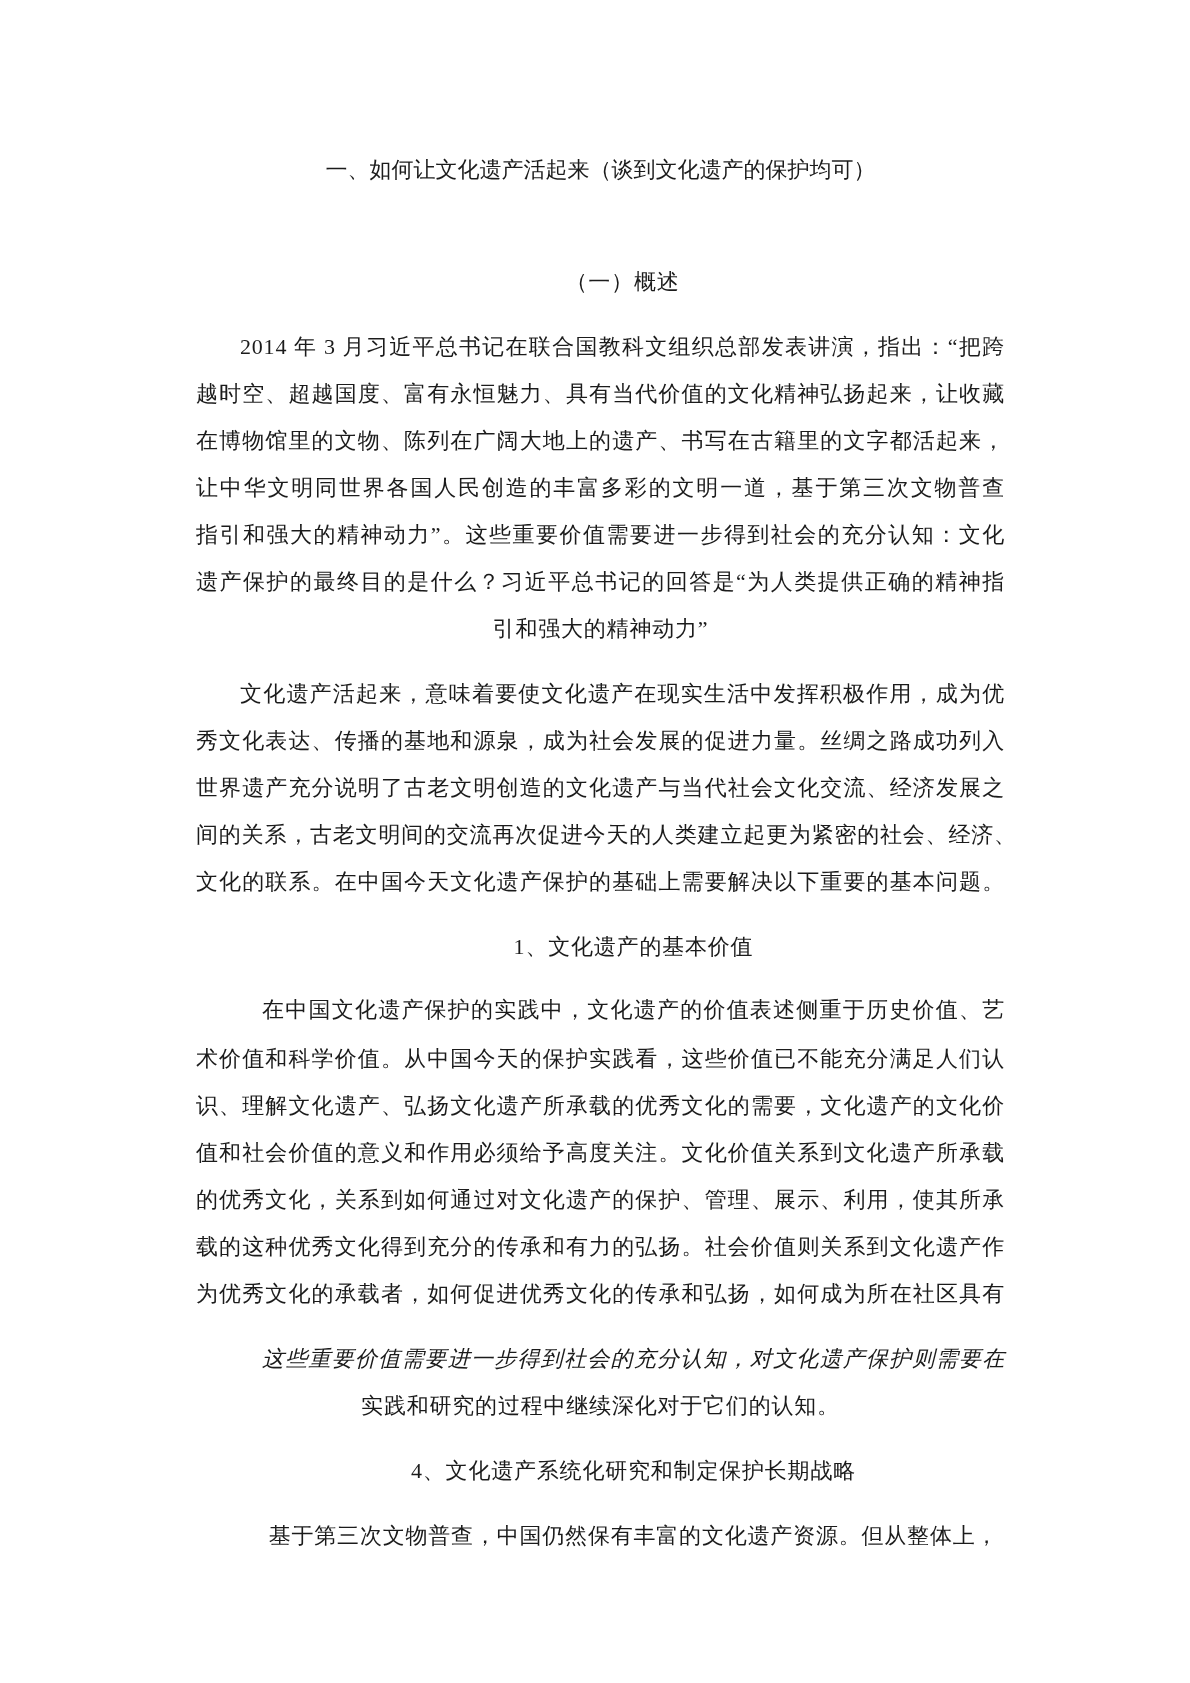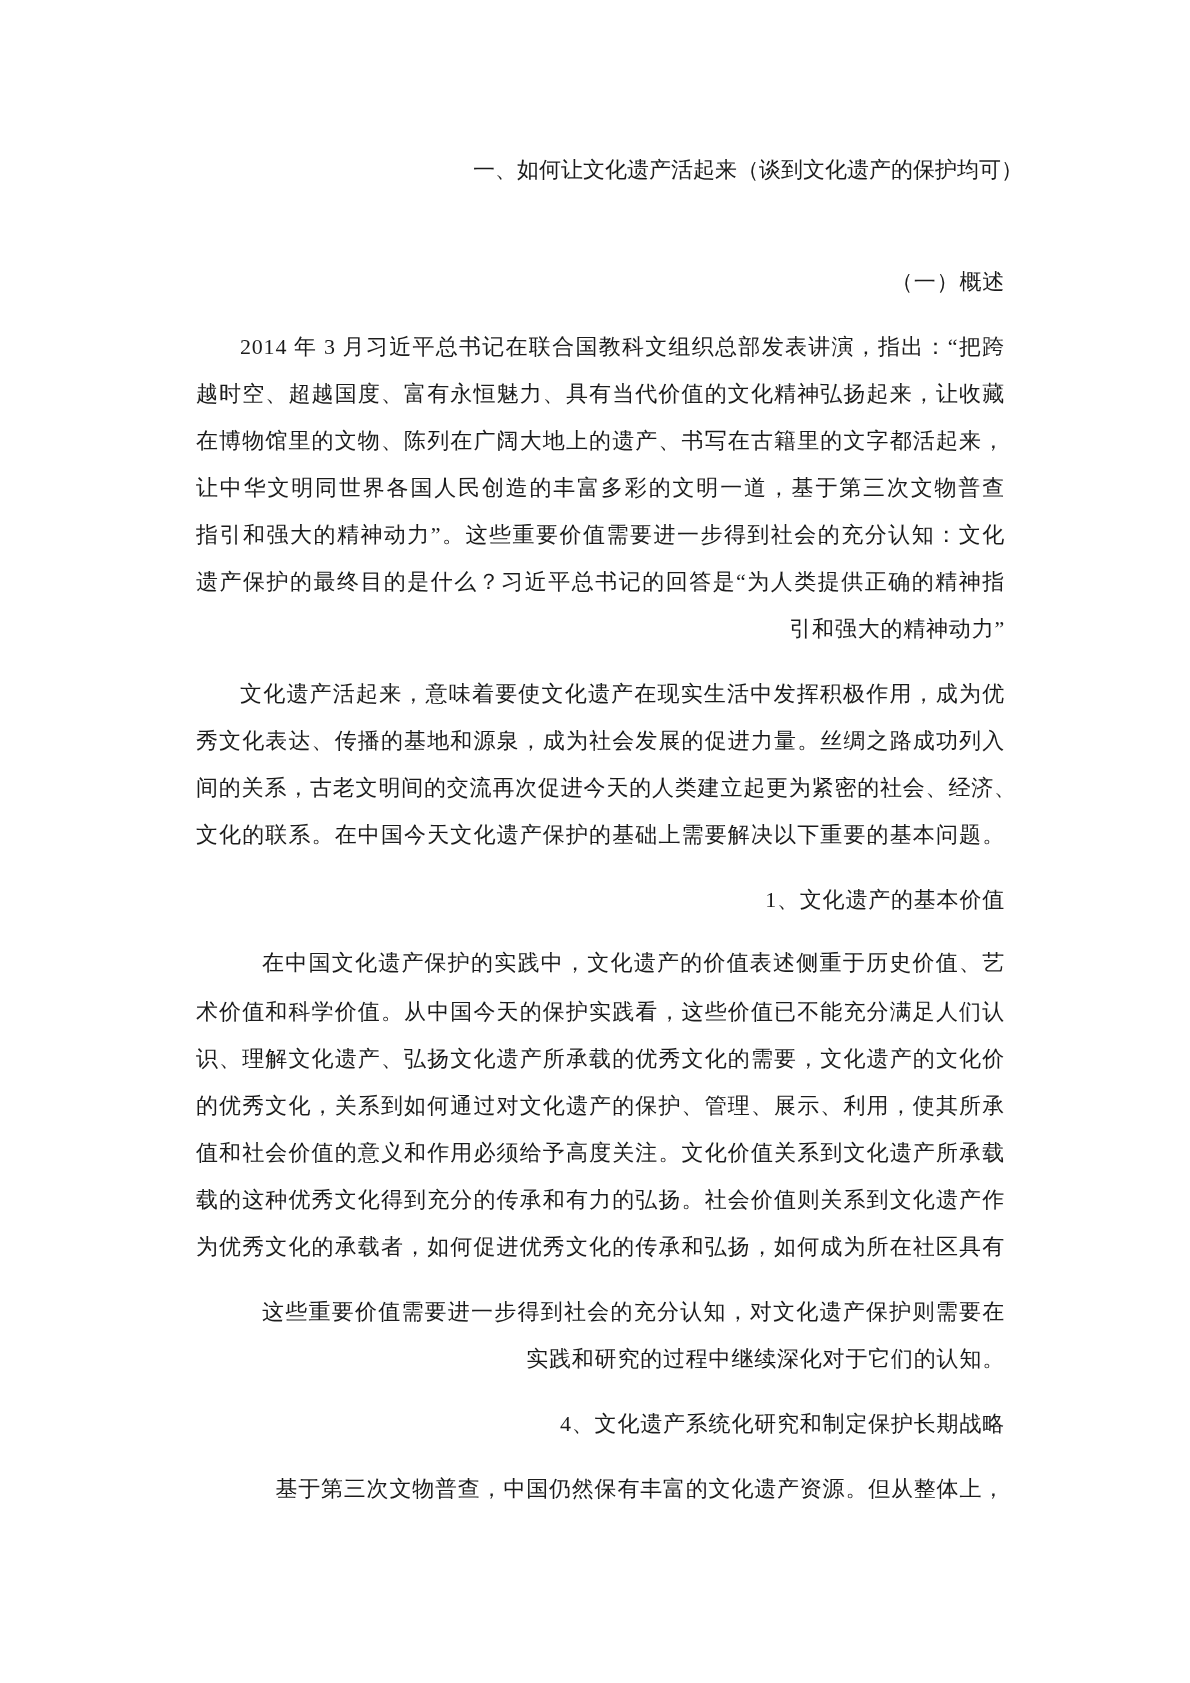--- a/index.html
+++ b/index.html
@@ -21,21 +21,21 @@
     top: 146px;
     width: 845px;
     font-size: 22px;
     line-height: 47px;
     color: #1b1b1b;
   }
   .line {
     height: 47px;
     white-space: nowrap;
     letter-spacing: 0.8px;
-    text-align: right;
+    text-align: center;
   }
   
   .line.j {
     text-align: justify;
     text-align-last: justify;
   }
   .line.t {
     letter-spacing: 0;
   }
   .block { margin: 18px; padding: 0; }
@@ -56,37 +56,38 @@
           <div class="line j">越时空、超越国度、富有永恒魅力、具有当代价值的文化精神弘扬起来，让收藏</div>
           <div class="line j">在博物馆里的文物、陈列在广阔大地上的遗产、书写在古籍里的文字都活起来，</div>
           <div class="line j">让中华文明同世界各国人民创造的丰富多彩的文明一道，基于第三次文物普查</div>
           <div class="line j">指引和强大的精神动力”。这些重要价值需要进一步得到社会的充分认知：文化</div>
           <div class="line j">遗产保护的最终目的是什么？习近平总书记的回答是“为人类提供正确的精神指</div>
           <div class="line">引和强大的精神动力”</div>
         </div>
         <div class="block">
           <div class="line j" style="padding-left: 2em;">文化遗产活起来，意味着要使文化遗产在现实生活中发挥积极作用，成为优</div>
           <div class="line j">秀文化表达、传播的基地和源泉，成为社会发展的促进力量。丝绸之路成功列入</div>
+          <div class="line j">世界遗产充分说明了古老文明创造的文化遗产与当代社会文化交流、经济发展之</div>
           <div class="line j">间的关系，古老文明间的交流再次促进今天的人类建立起更为紧密的社会、经济、</div>
           <div class="line j">文化的联系。在中国今天文化遗产保护的基础上需要解决以下重要的基本问题。</div>
         </div>
         <div class="block">
           <div class="line" style="padding-left: 3em;">1、文化遗产的基本价值</div>
         </div>
         <div class="block">
           <div class="line j" style="padding-left: 3em; font-family: Liberation Mono, monospace;">在中国文化遗产保护的实践中，文化遗产的价值表述侧重于历史价值、艺</div>
           <div class="line j">术价值和科学价值。从中国今天的保护实践看，这些价值已不能充分满足人们认</div>
           <div class="line j">识、理解文化遗产、弘扬文化遗产所承载的优秀文化的需要，文化遗产的文化价</div>
+          <div class="line j">值和社会价值的意义和作用必须给予高度关注。文化价值关系到文化遗产所承载</div>
           <div class="line j">的优秀文化，关系到如何通过对文化遗产的保护、管理、展示、利用，使其所承</div>
-          <div class="line j">值和社会价值的意义和作用必须给予高度关注。文化价值关系到文化遗产所承载</div>
           <div class="line j">载的这种优秀文化得到充分的传承和有力的弘扬。社会价值则关系到文化遗产作</div>
           <div class="line j">为优秀文化的承载者，如何促进优秀文化的传承和弘扬，如何成为所在社区具有</div>
         </div>
         <div class="block">
-          <div class="line j" style="padding-left: 3em;">这些重要价值需要进一步得到社会的充分认知，对文化遗产保护则需要在</div>
+          <div class="line j" style="padding-left: 3em; font-style: italic;">这些重要价值需要进一步得到社会的充分认知，对文化遗产保护则需要在</div>
           <div class="line">实践和研究的过程中继续深化对于它们的认知。</div>
         </div>
         <div class="block">
           <div class="line" style="padding-left: 3em;">4、文化遗产系统化研究和制定保护长期战略</div>
         </div>
         <div class="block">
           <div class="line" style="padding-left: 3em;">基于第三次文物普查，中国仍然保有丰富的文化遗产资源。但从整体上，</div>
         </div>
       </div>
   </div>

